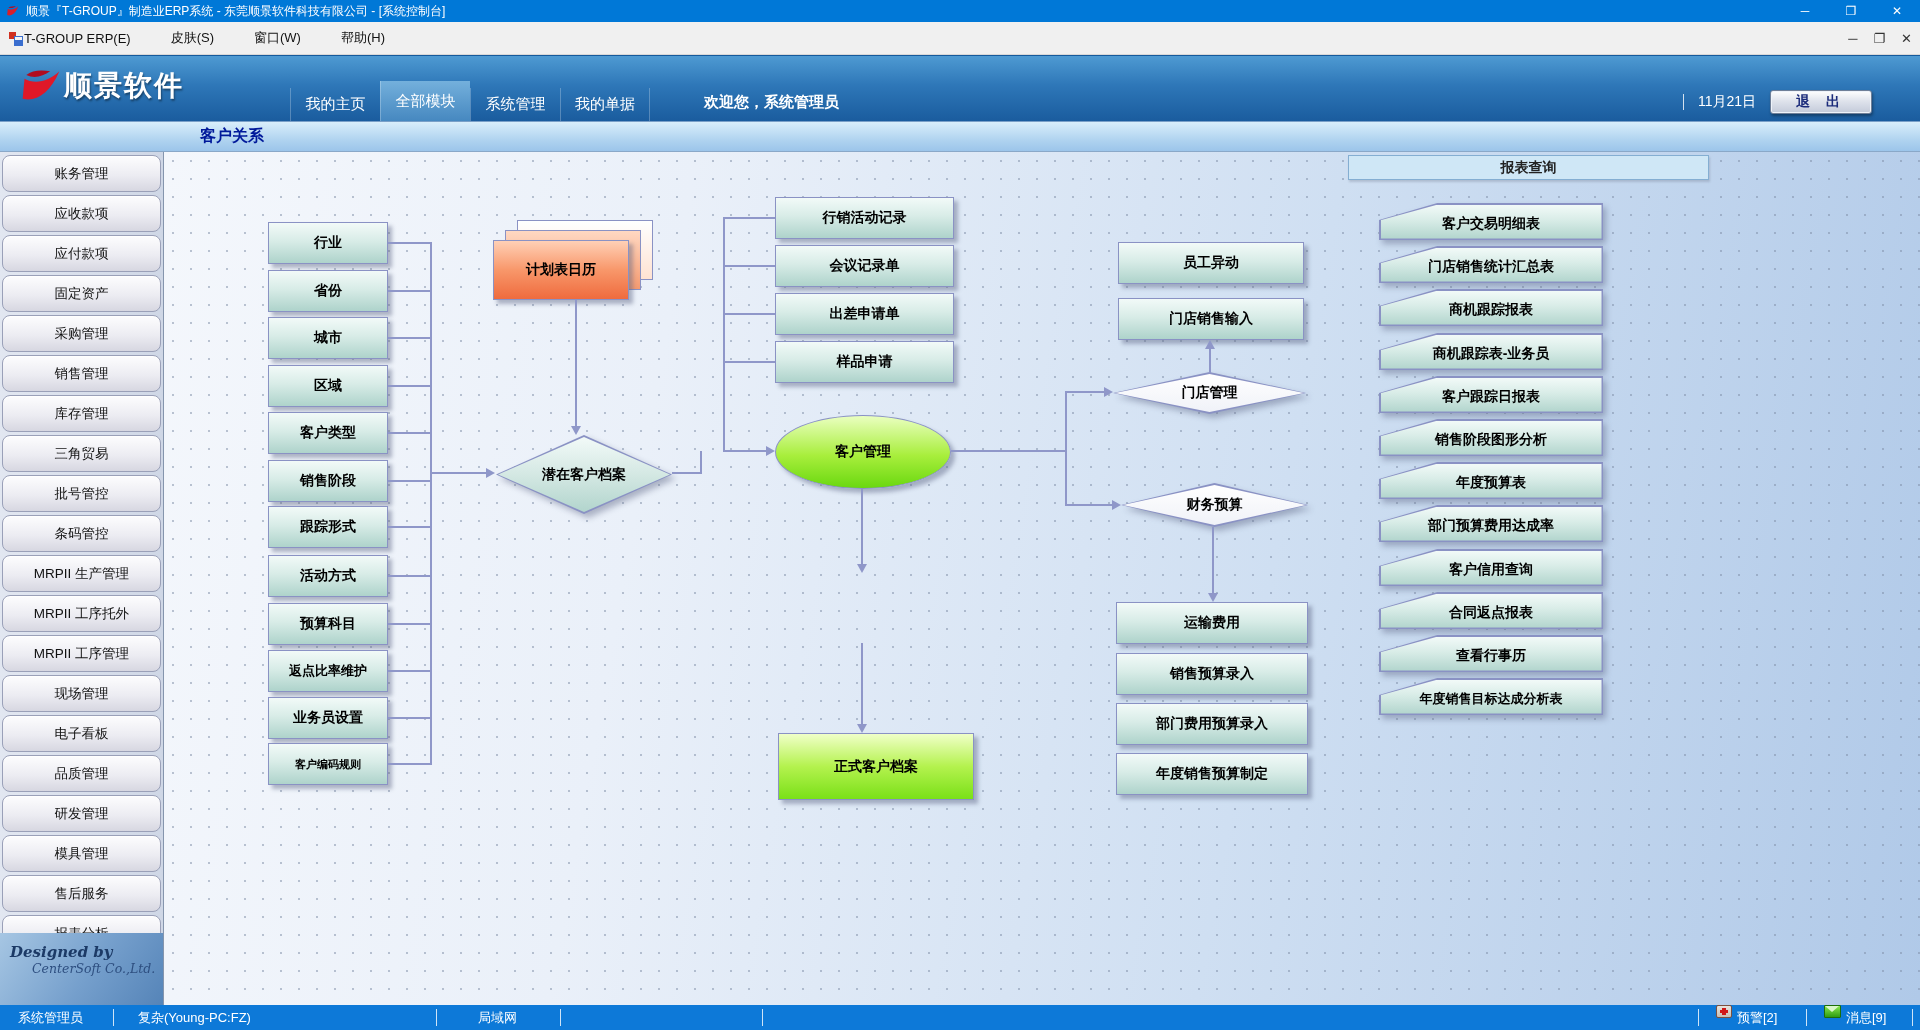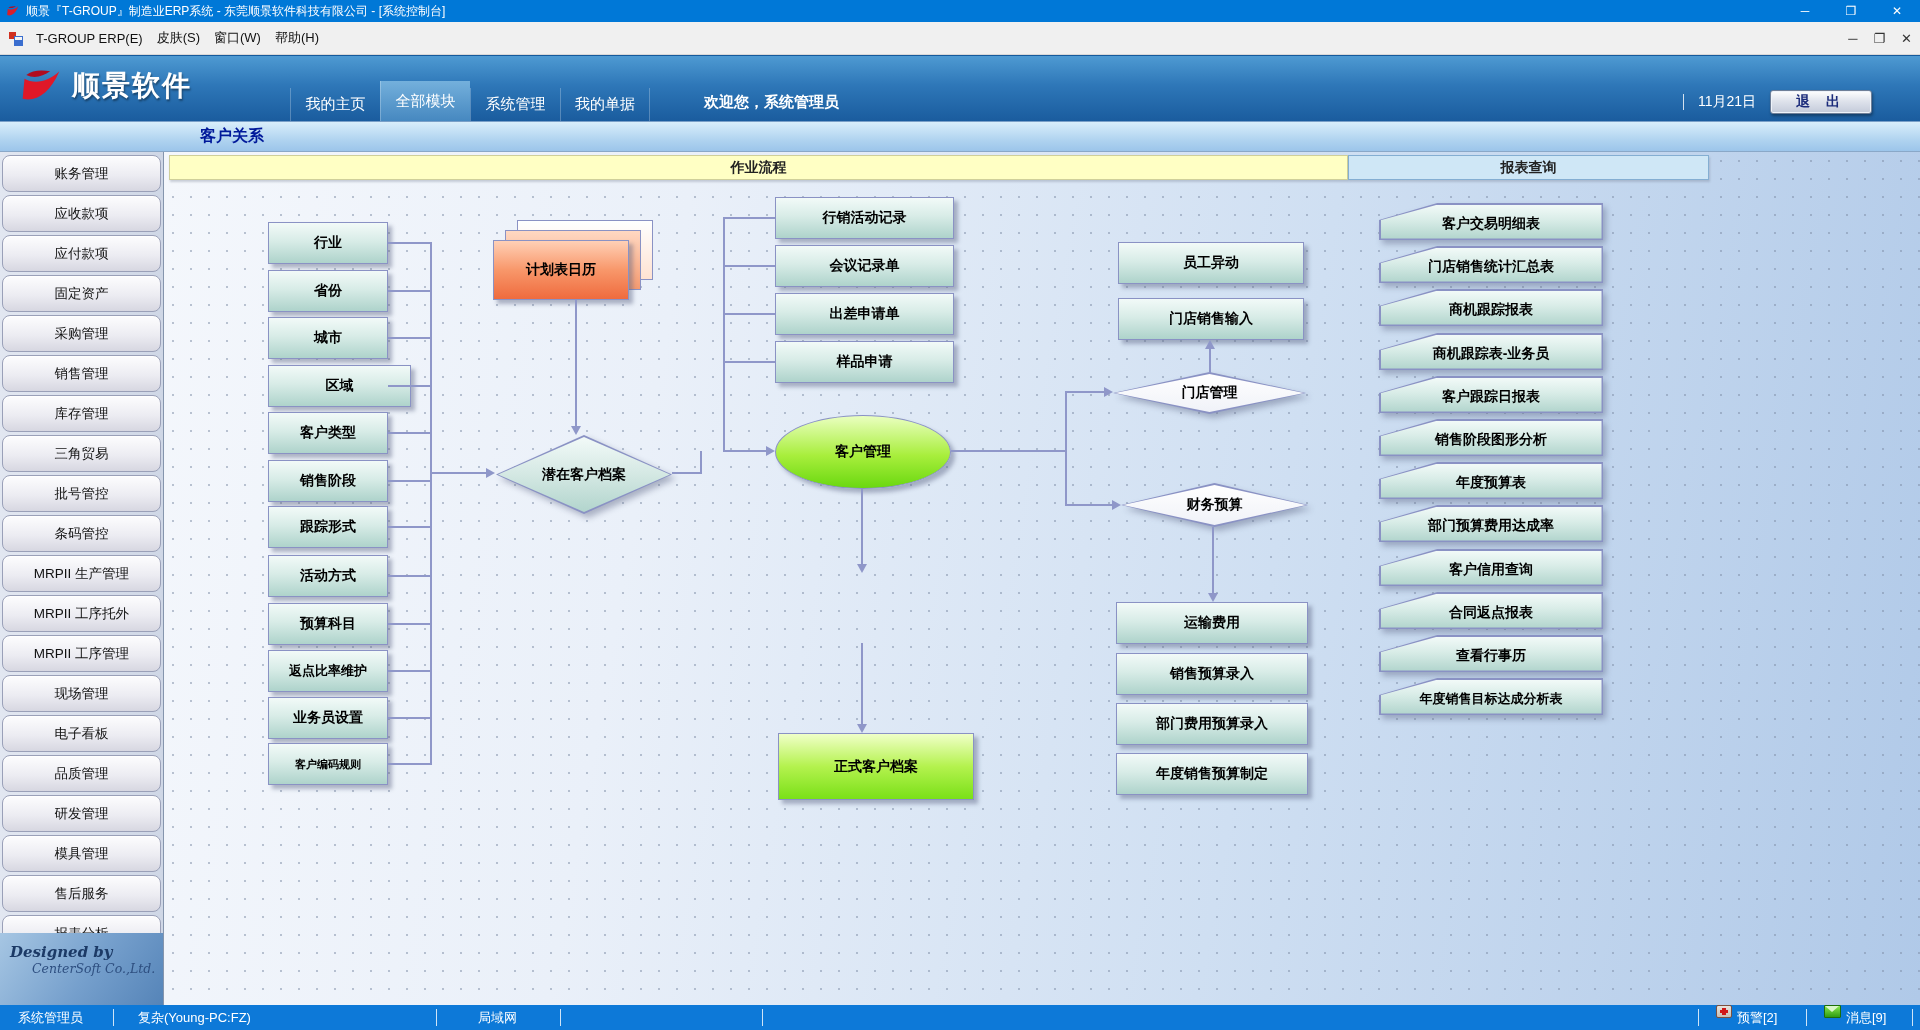--- a/index.html
+++ b/index.html
@@ -8,29 +8,29 @@
 
   
   .titlebar{height:22px;background:#0078d7;color:#fff;display:flex;align-items:center;
     padding-left:6px;font-size:12px;position:relative;}
   .titlebar .app-icon{width:14px;height:14px;margin-right:6px;flex:0 0 auto;}
   .win-controls{position:absolute;right:0;top:0;height:22px;display:flex;}
   .win-controls span{width:46px;text-align:center;line-height:22px;font-size:12px;color:#fff;}
 
   
   .menubar{height:33px;background:#f0f0f0;border-bottom:1px solid #d8d8d8;display:flex;
-    align-items:center;gap:14px;padding-left:36px;font-size:13px;color:#111;position:relative;}
+    align-items:center;gap:40px;padding-left:24px;font-size:13px;color:#111;position:relative;}
   .menubar .menu-icon{position:absolute;left:8px;top:9px;width:16px;height:16px;}
   .mdi-controls{position:absolute;right:8px;top:0;height:33px;display:flex;align-items:center;gap:16px;
     color:#333;font-size:13px;}
 
   
   .appheader{height:66px;background:linear-gradient(180deg,#4e9ad2 0%,#2e77b8 45%,#1a5c9e 100%);
     position:relative;color:#fff;border-top:1px solid #155a9c;}
-  .logo{position:absolute;left:18px;top:8px;display:flex;align-items:center;gap:8px;}
+  .logo{position:absolute;left:18px;top:8px;display:flex;align-items:center;}
   .logo-swoosh{width:46px;height:44px;}
   .logo-text{font-size:28px;font-weight:bold;letter-spacing:2px;text-shadow:1px 2px 2px rgba(0,0,0,.4);}
   .tabs{position:absolute;left:290px;bottom:0;height:33px;display:flex;}
   .tab{width:90px;display:flex;align-items:center;justify-content:center;font-size:15px;
     border-left:1px solid rgba(255,255,255,.25);cursor:default;}
   .tab:last-child{border-right:1px solid rgba(255,255,255,.25);}
   .tab.active{background:linear-gradient(180deg,#74b0dc 0%,#4688c0 100%);height:40px;margin-top:-7px;}
   .welcome{position:absolute;left:704px;bottom:9px;font-size:15px;font-weight:bold;}
   .hdr-right{position:absolute;right:48px;bottom:7px;display:flex;align-items:center;gap:14px;}
   .hdr-sep{width:1px;height:16px;background:rgba(255,255,255,.8);}
@@ -217,27 +217,26 @@
     <div class="side-item selected">客户关系</div>
     <div class="side-item">预警系统</div>
     <div class="side-item"></div>
     <div class="designedby">
       <div class="db1">Designed by</div>
       <div class="db2">CenterSoft Co.,Ltd.</div>
     </div>
   </div>
 
   <div class="canvas">
-    <div class="band band-process">作业流程</div>
     <div class="band band-reports">报表查询</div>
 
     <div class="node teal" style="left:104px;top:70px;width:120px;height:42px">行业</div>
     <div class="node teal" style="left:104px;top:118px;width:120px;height:42px">省份</div>
     <div class="node teal" style="left:104px;top:165px;width:120px;height:42px">城市</div>
-    <div class="node teal" style="left:104px;top:213px;width:143px;height:42px">区域</div>
+    <div class="node teal" style="left:104px;top:213px;width:120px;height:42px">区域</div>
     <div class="node teal" style="left:104px;top:260px;width:120px;height:42px">客户类型</div>
     <div class="node teal" style="left:104px;top:308px;width:120px;height:42px">销售阶段</div>
     <div class="node teal" style="left:104px;top:354px;width:120px;height:42px">跟踪形式</div>
     <div class="node teal" style="left:104px;top:403px;width:120px;height:42px">活动方式</div>
     <div class="node teal" style="left:104px;top:451px;width:120px;height:42px">预算科目</div>
     <div class="node teal" style="left:104px;top:498px;width:120px;height:42px;font-size:13px">返点比率维护</div>
     <div class="node teal" style="left:104px;top:545px;width:120px;height:42px">业务员设置</div>
     <div class="node teal" style="left:104px;top:591px;width:120px;height:42px;font-size:11px">客户编码规则</div>
 
     <div class="cal-sheet cal-b2" style="left:353px;top:68px;width:136px;height:60px"></div>

